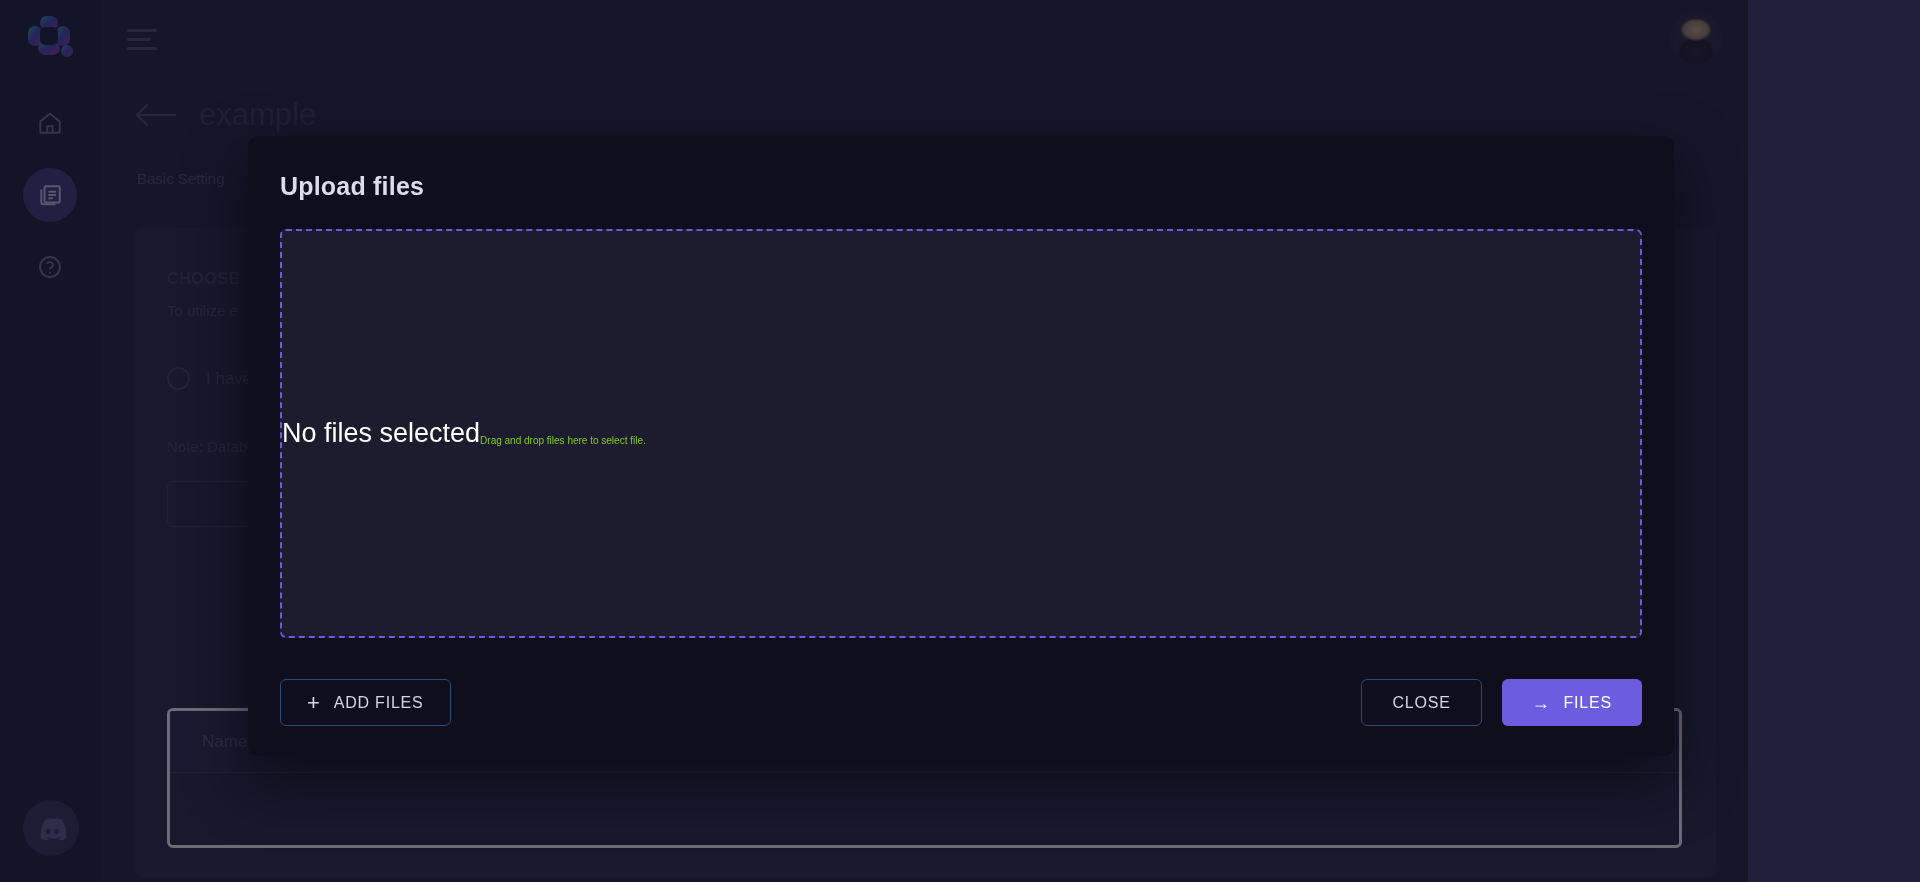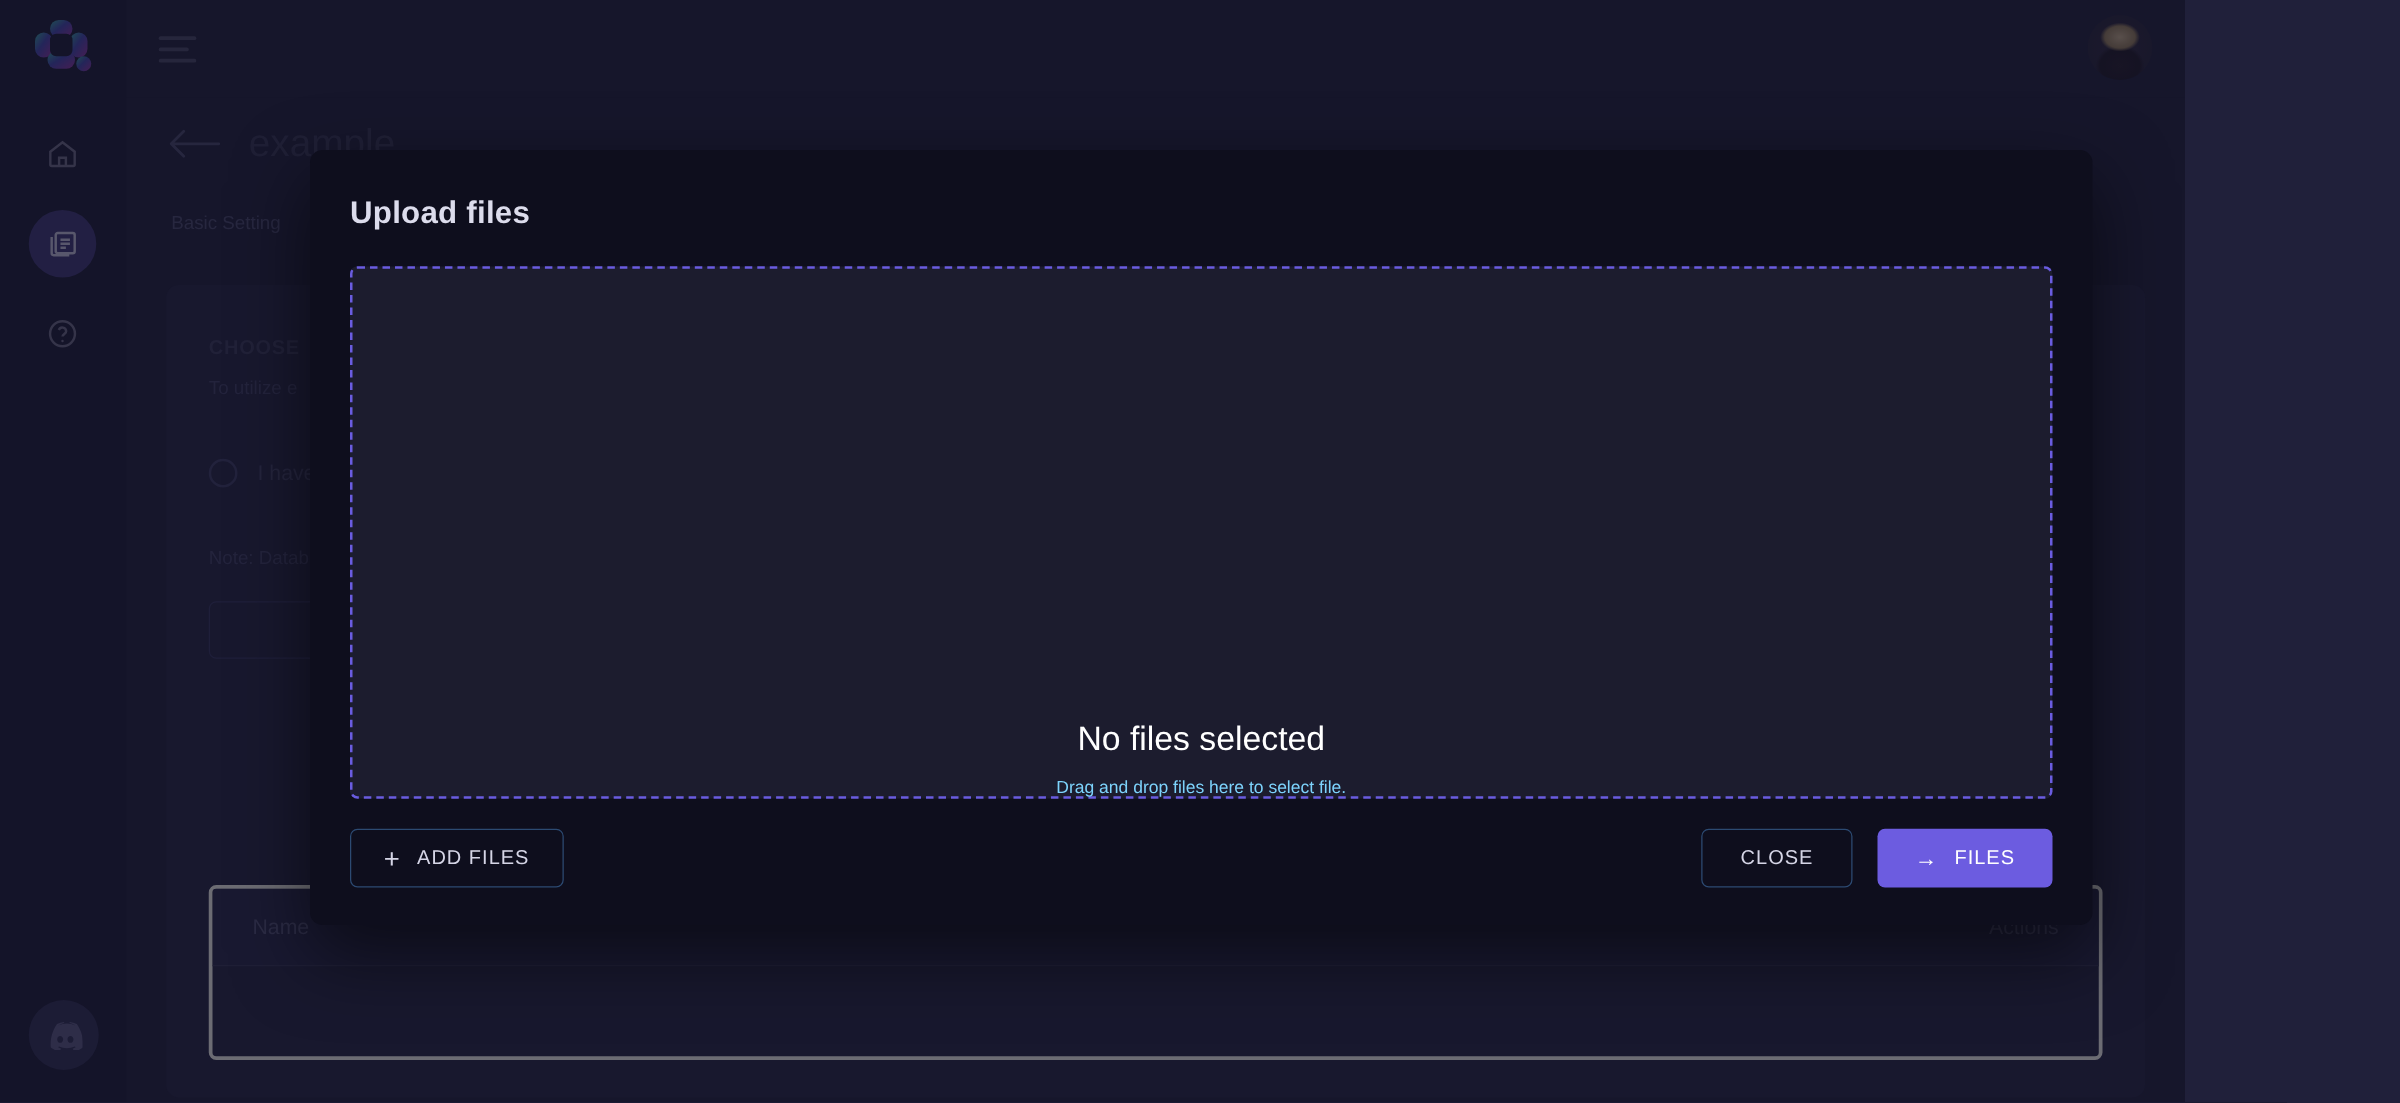--- a/index.html
+++ b/index.html
@@ -102,38 +102,38 @@
   .tbl-head { display:flex; height: 62px; background: #2d2d52; border-bottom: 1px solid #3a3a5e; }
   .tbl-head div { display:flex; align-items:center; font-size: 17px; color: #55557c; padding: 0 32px; }
   .th-name { flex: 1; }
   .th-actions { width: 300px; justify-content:flex-end !important; }
   .tbl-body { height: 70px; }
 
   
   .overlay { position:absolute; inset:0; background: rgba(10,10,22,.55); }
 
   .modal {
-    position:absolute; left: 248px; top: 120px; width: 1426px; height: 620px;
+    position:absolute; left: 248px; top: 136px; width: 1426px; height: 620px;
     background: #0e0e1d; border-radius: 10px;
     box-shadow: 0 24px 60px rgba(0,0,0,.55);
     display:flex; flex-direction: column;
   }
   .modal-title {
     font-size: 25px; font-weight: bold; color: #dcdcec;
     padding: 36px 0 0 32px; letter-spacing: .2px;
   }
   .dropzone {
-    margin: 28px 32px 0 32px; flex: 1;
+    margin: 28px 32px 17px 32px; flex: 1;
     border: 2px dashed #6a5ce0; border-radius: 6px;
     background: #1c1c2e;
-    display:flex; flex-direction: column; align-items:center; justify-content:flex-end;
+    display:flex; flex-direction: row; align-items:center; justify-content:flex-start;
     cursor: pointer;
   }
   .dz-title { font-size: 27px; color: #ffffff; font-weight: 400; }
-  .dz-sub { font-size: 14px; color: #7dd3fc; margin-top: 14px; }
+  .dz-sub { font-size: 10px; color: #84cc16; margin-top: 14px; }
 
   .modal-foot {
     display:flex; align-items:center; padding: 24px 32px 30px 32px;
   }
   .btn {
     display:flex; align-items:center; justify-content:center; gap: 13px;
     height: 47px; border-radius: 6px; cursor: pointer;
     font-size: 16px; letter-spacing: .8px; font-family: inherit;
   }
   .btn-outline-blue { padding: 0 26px; border: 1px solid #2c4a72; background: transparent; color: #d5d5e6; }

